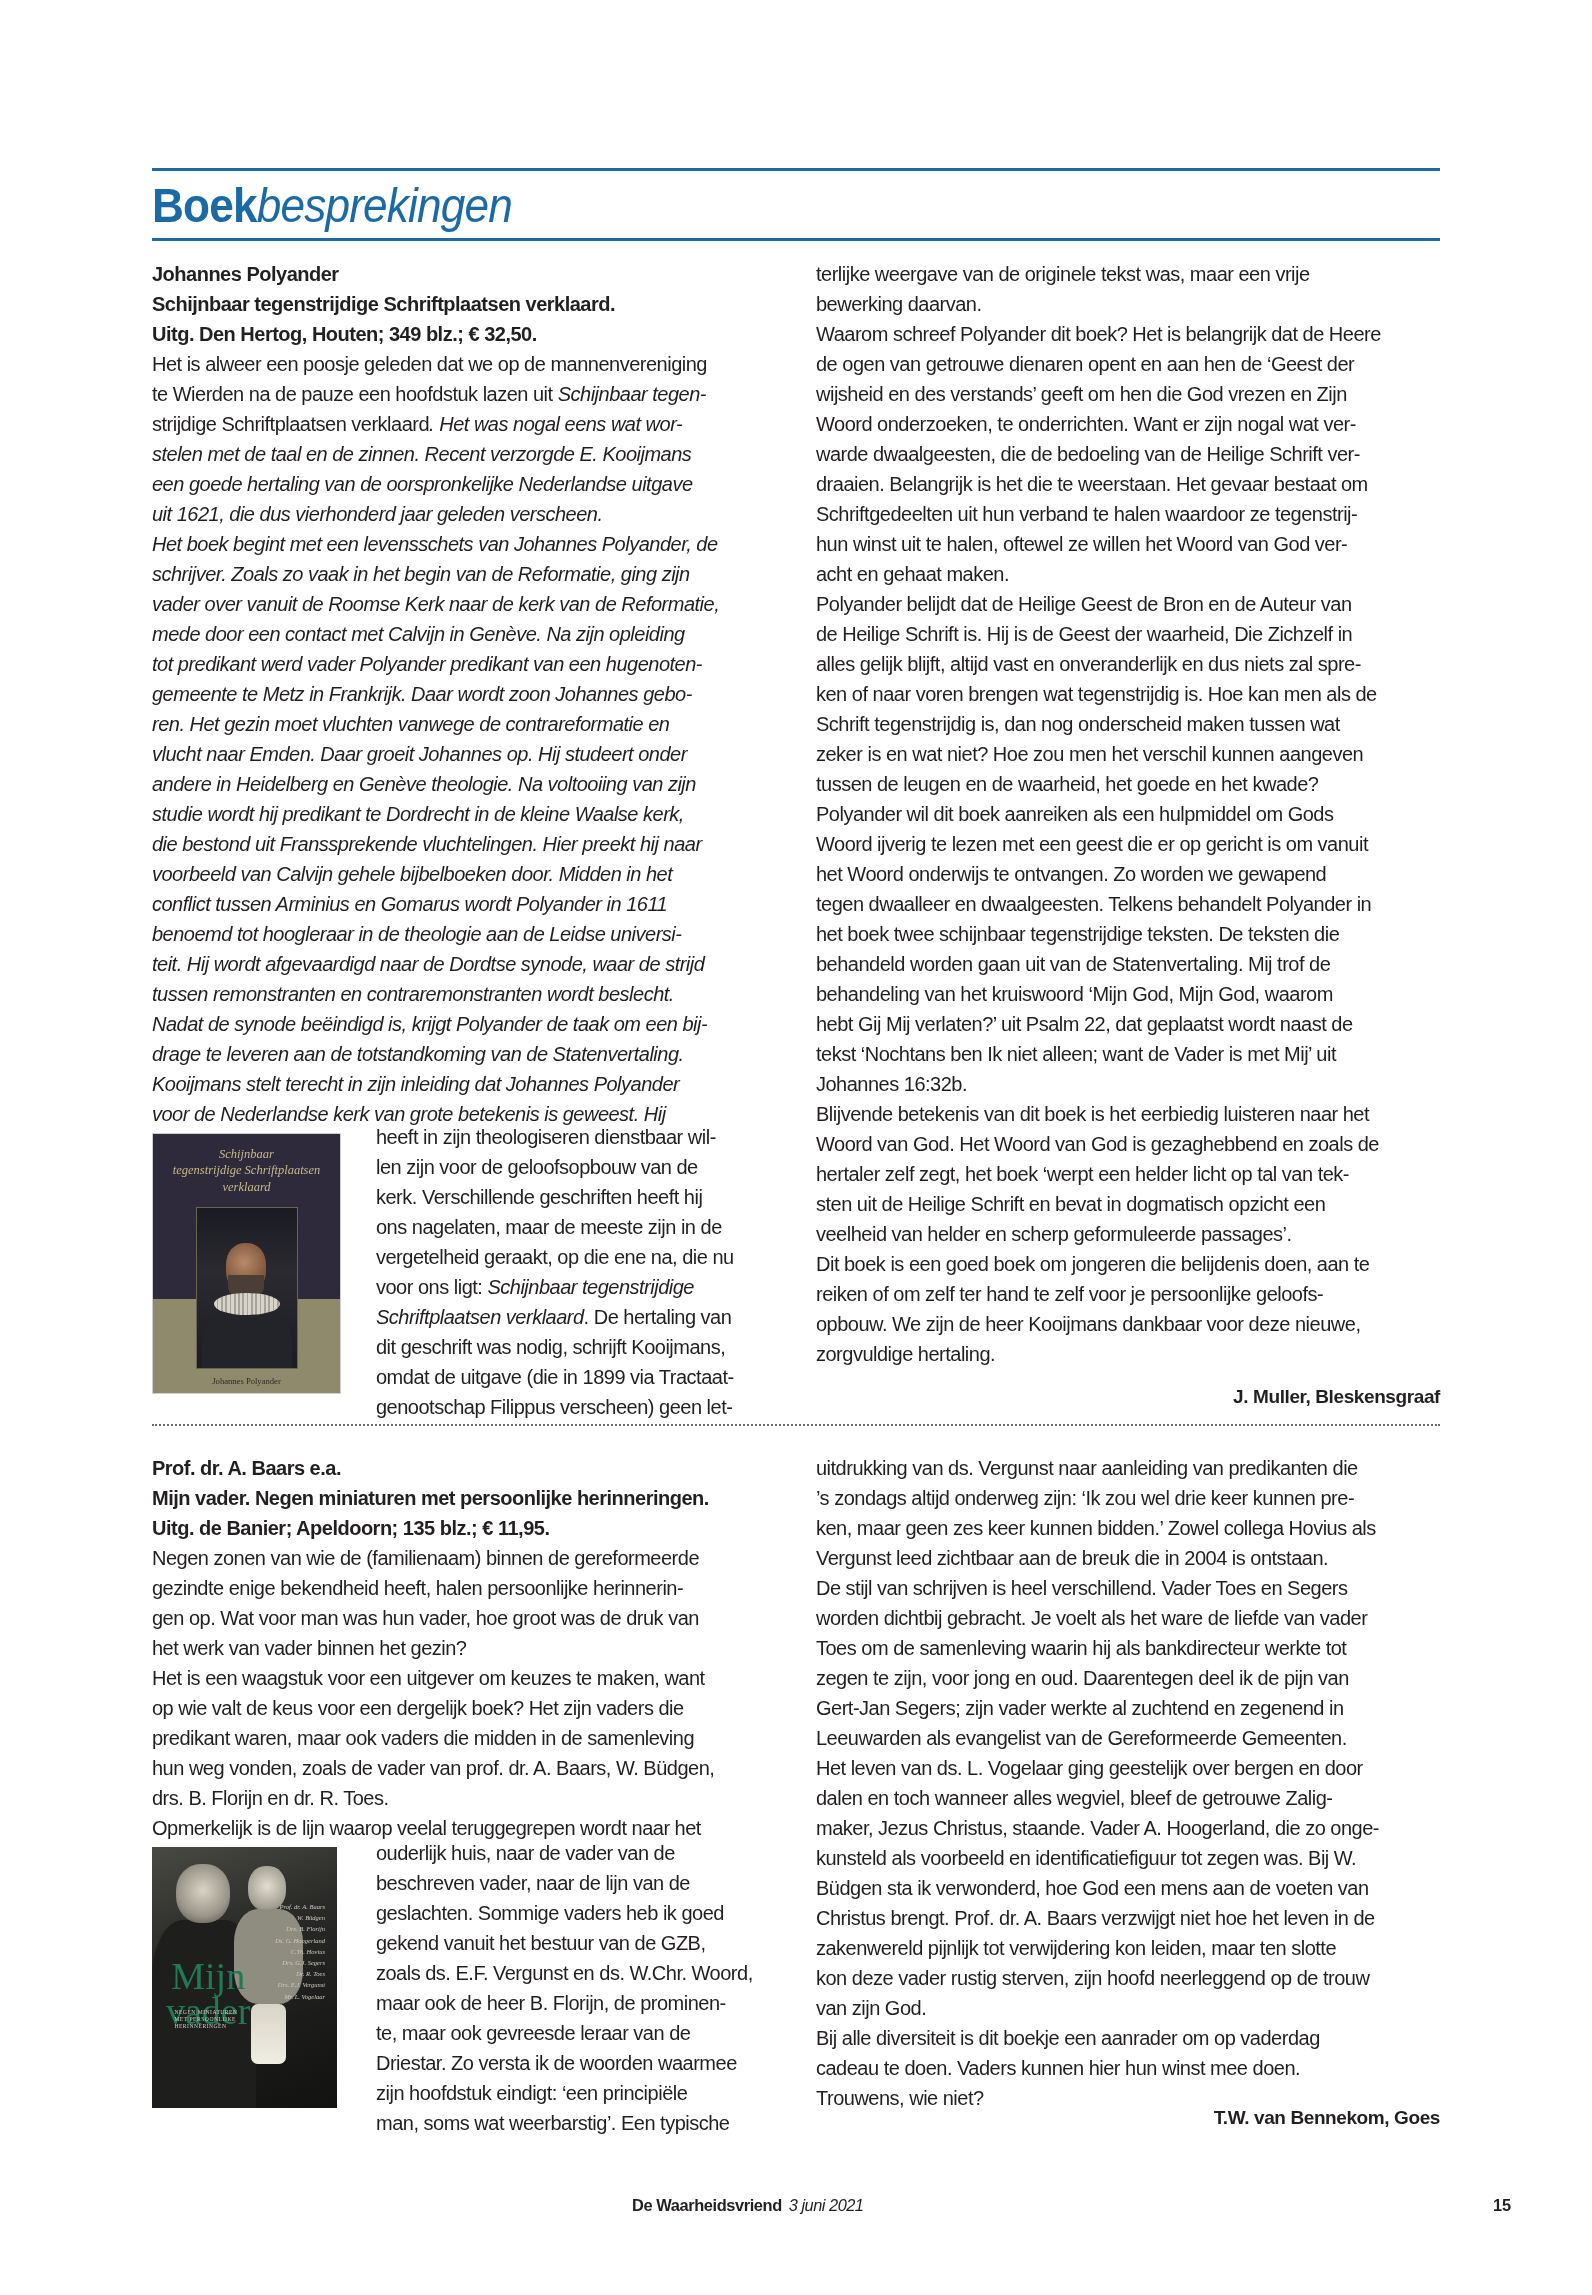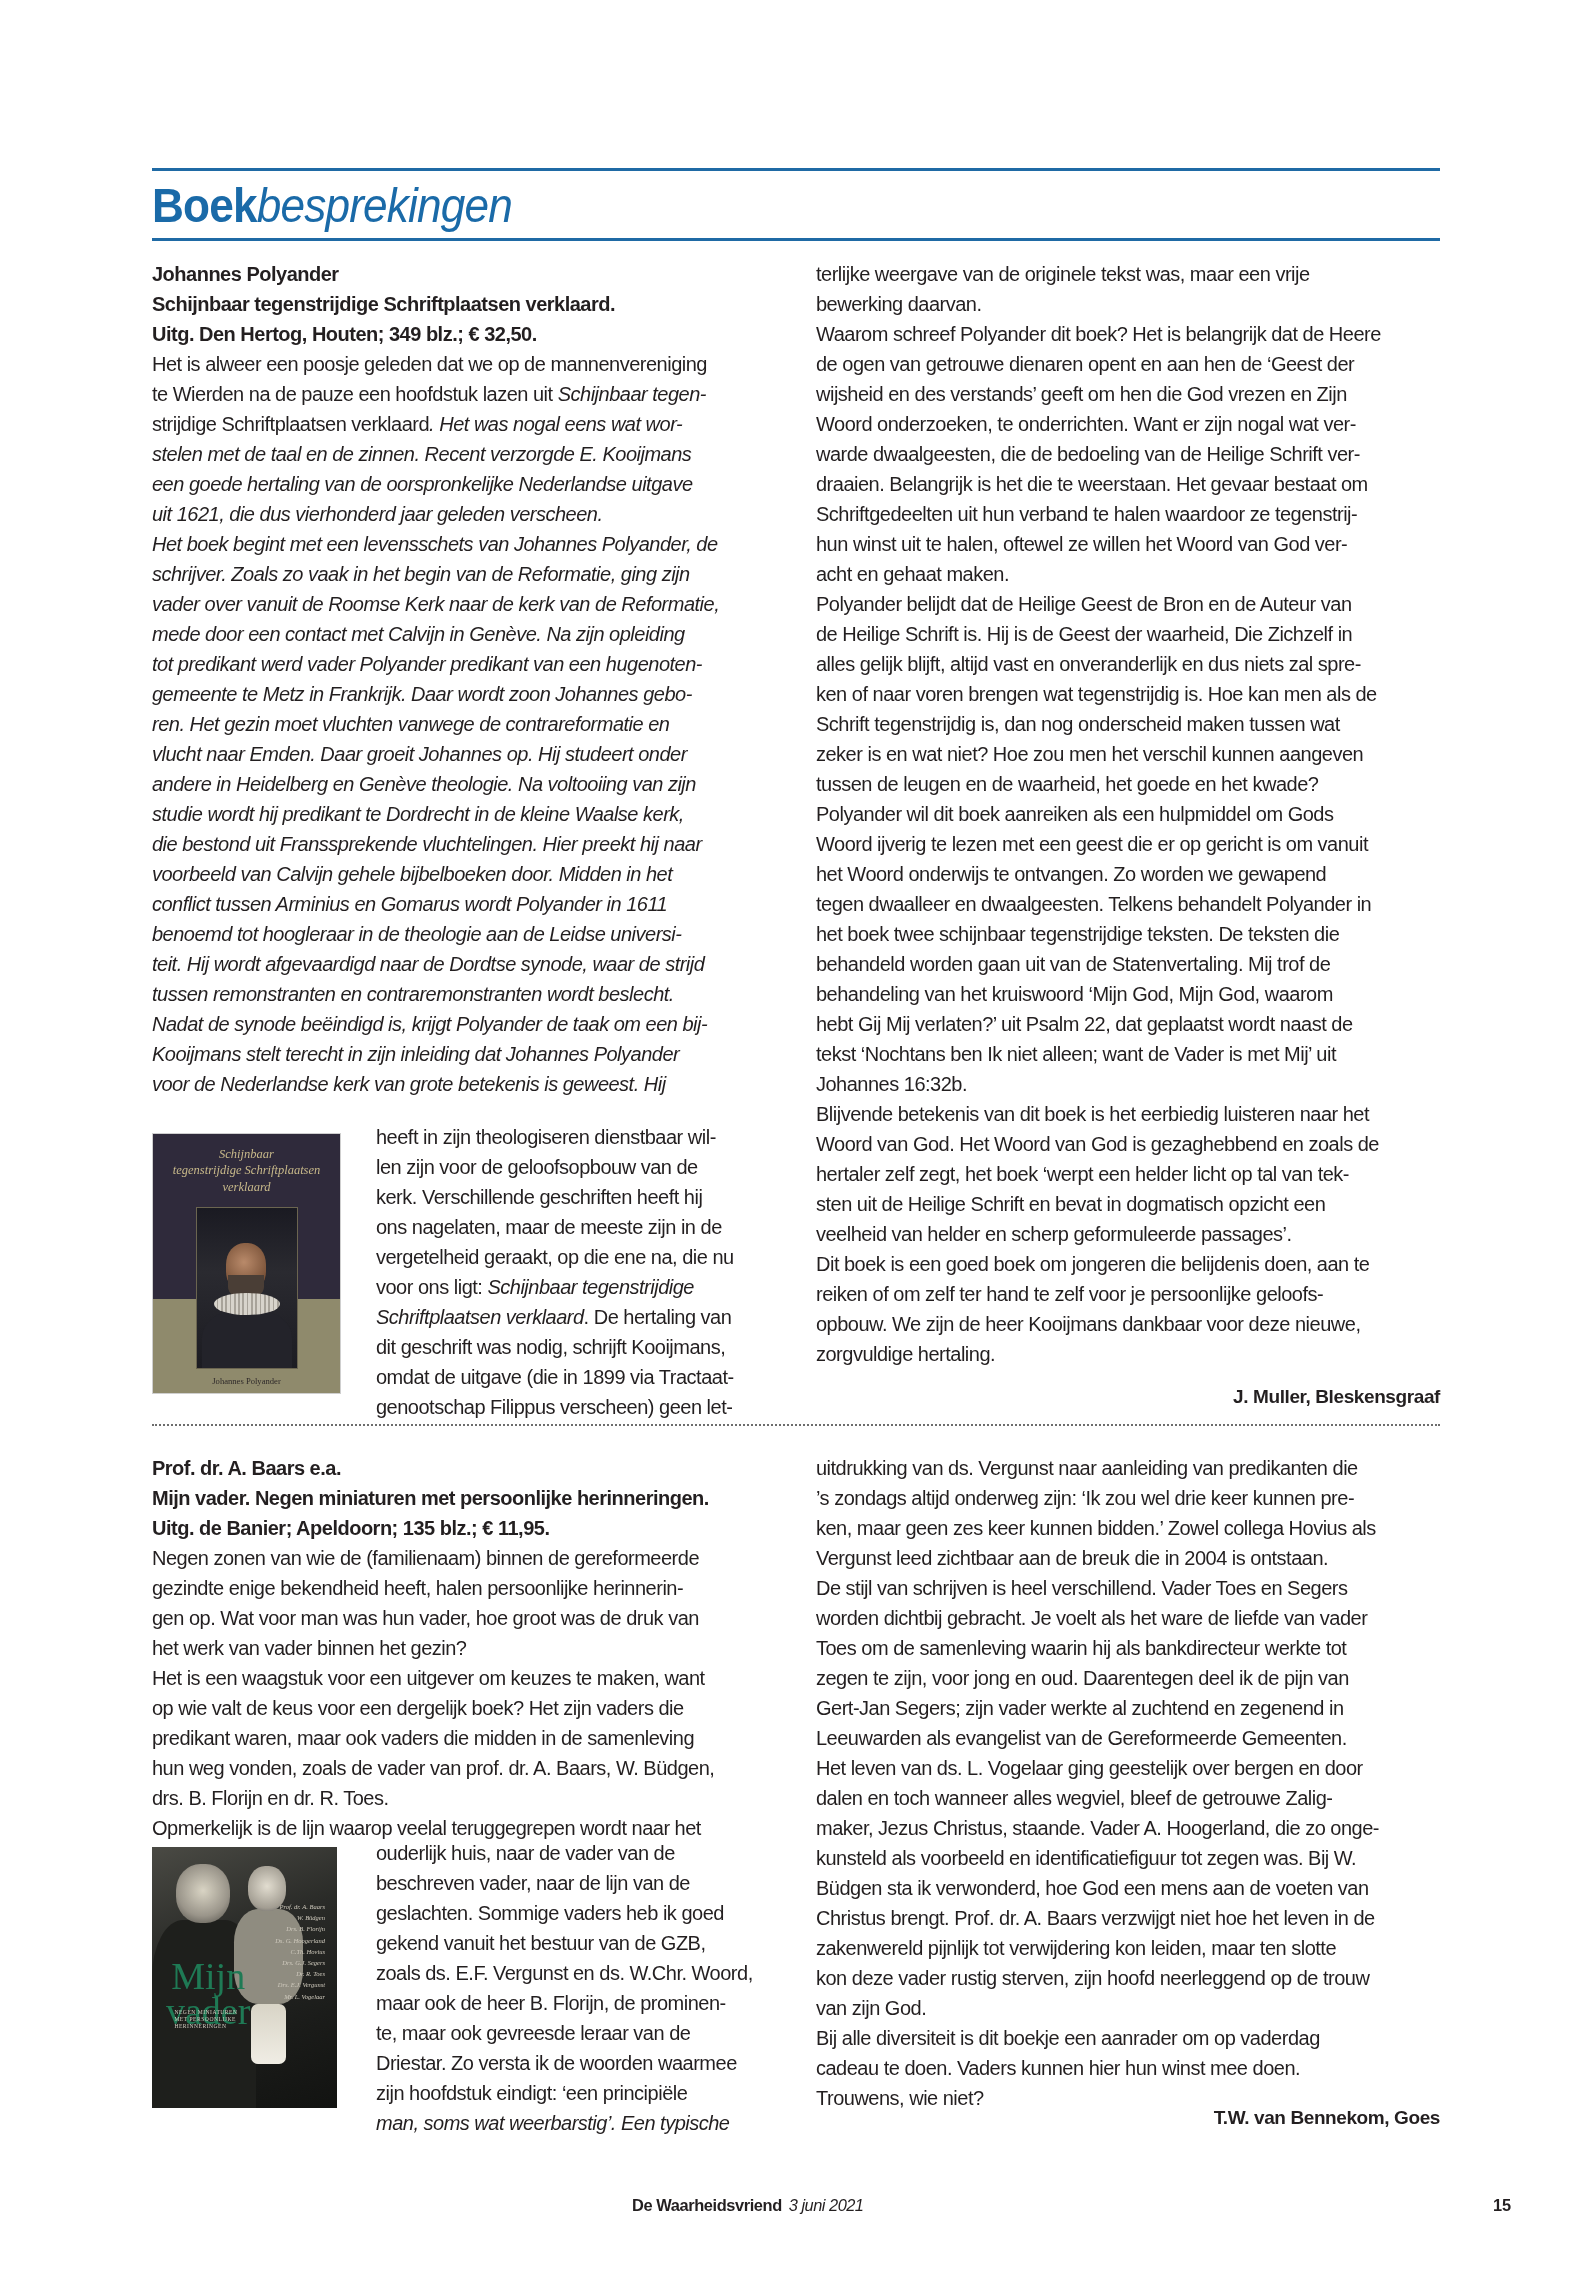--- a/index.html
+++ b/index.html
@@ -88,20 +88,21 @@
       <span class="ln" style="display: block;"><em>vlucht naar Emden. Daar groeit Johannes op. Hij studeert onder</em></span>
       <span class="ln" style="display: block;"><em>andere in Heidelberg en Genève theologie. Na voltooiing van zijn</em></span>
       <span class="ln" style="display: block;"><em>studie wordt hij predikant te Dordrecht in de kleine Waalse kerk,</em></span>
       <span class="ln" style="display: block;"><em>die bestond uit Franssprekende vluchtelingen. Hier preekt hij naar</em></span>
       <span class="ln" style="display: block;"><em>voorbeeld van Calvijn gehele bijbelboeken door. Midden in het</em></span>
       <span class="ln" style="display: block;"><em>conflict tussen Arminius en Gomarus wordt Polyander in 1611</em></span>
       <span class="ln" style="display: block;"><em>benoemd tot hoogleraar in de theologie aan de Leidse universi-</em></span>
       <span class="ln" style="display: block;"><em>teit. Hij wordt afgevaardigd naar de Dordtse synode, waar de strijd</em></span>
       <span class="ln" style="display: block;"><em>tussen remonstranten en contraremonstranten wordt beslecht.</em></span>
       <span class="ln" style="display: block;"><em>Nadat de synode beëindigd is, krijgt Polyander de taak om een bij-</em></span>
+      <span class="ln" style="display: block;"><em>drage te leveren aan de totstandkoming van de Statenvertaling.</em></span>
       <span class="ln" style="display: block;"><em>Kooijmans stelt terecht in zijn inleiding dat Johannes Polyander</em></span>
       <span class="ln" style="display: block;"><em>voor de Nederlandse kerk van grote betekenis is geweest. Hij</em></span>
     </div>
 </div>
 <div class="col" style="left:376px; top:1122px; width:414px;">
   <div>
       <span class="ln" style="display: block;">heeft in zijn theologiseren dienstbaar wil-</span>
       <span class="ln" style="display: block;">len zijn voor de geloofsopbouw van de</span>
       <span class="ln" style="display: block;">kerk. Verschillende geschriften heeft hij</span>
       <span class="ln" style="display: block;">ons nagelaten, maar de meeste zijn in de</span>
@@ -196,21 +197,21 @@
   <div>
       <span class="ln" style="display: block;">ouderlijk huis, naar de vader van de</span>
       <span class="ln" style="display: block;">beschreven vader, naar de lijn van de</span>
       <span class="ln" style="display: block;">geslachten. Sommige vaders heb ik goed</span>
       <span class="ln" style="display: block;">gekend vanuit het bestuur van de GZB,</span>
       <span class="ln" style="display: block;">zoals ds. E.F. Vergunst en ds. W.Chr. Woord,</span>
       <span class="ln" style="display: block;">maar ook de heer B. Florijn, de prominen-</span>
       <span class="ln" style="display: block;">te, maar ook gevreesde leraar van de</span>
       <span class="ln" style="display: block;">Driestar. Zo versta ik de woorden waarmee</span>
       <span class="ln" style="display: block;">zijn hoofdstuk eindigt: ‘een principiële</span>
-      <span class="ln" style="display: block; font-style: italic;">man, soms wat weerbarstig’. Een typische</span>
+      <span class="ln" style="display: block;">man, soms wat weerbarstig’. Een typische</span>
     </div>
 </div>
 
 <div class="cover2">
   <div class="man-body"></div>
   <div class="man-head"></div>
   <div class="child">
     <div class="cb"></div>
     <div class="ch"></div>
     <div class="cl"></div>

